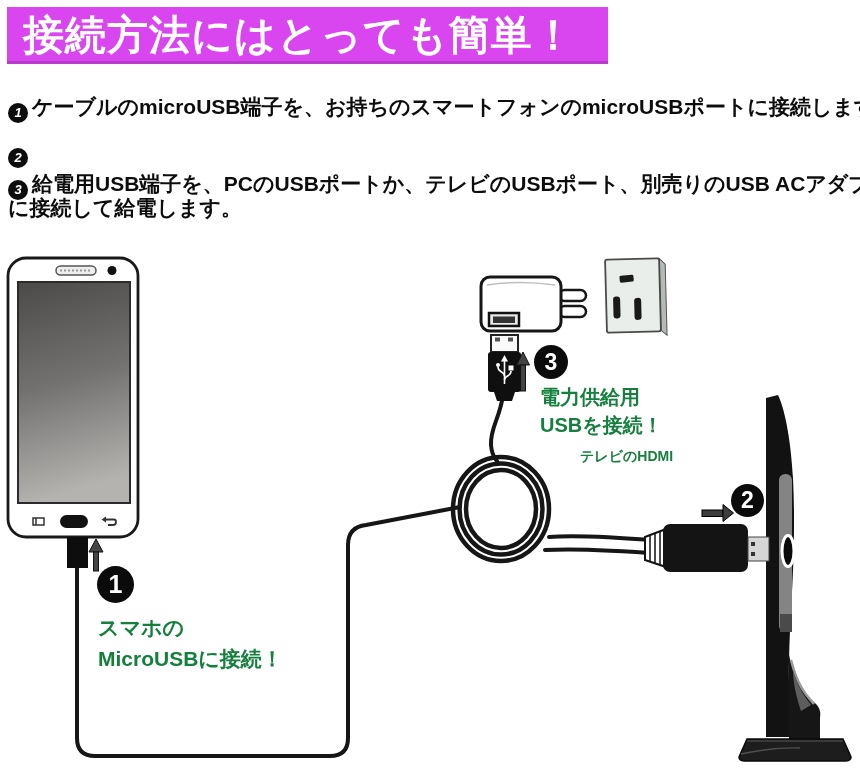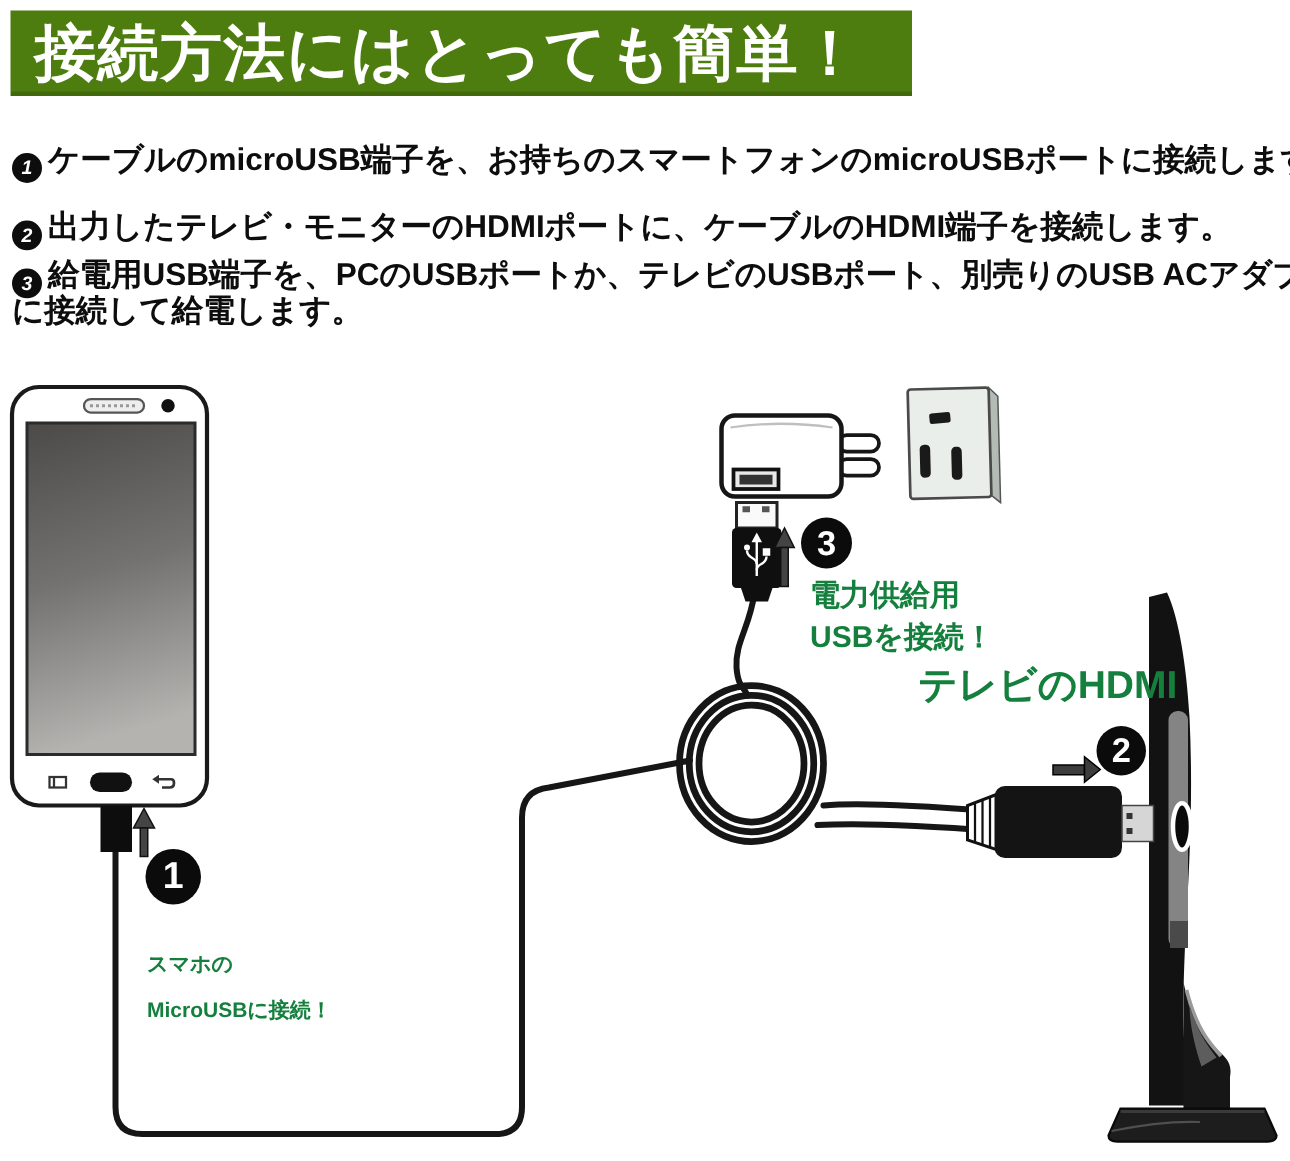--- a/index.html
+++ b/index.html
@@ -2,21 +2,21 @@
 <html><head>
 <meta charset="utf-8">
 <style>
   html,body{margin:0;padding:0;background:#ffffff;}
   .stage{
     position:relative;width:860px;height:774px;background:#ffffff;overflow:hidden;
     font-family:"Liberation Sans","DejaVu Sans",sans-serif;color:#0d0d0d;
   }
   .banner{
     position:absolute;left:7px;top:7px;width:601px;height:57px;
-    background:#4d7c0f;display:flex;align-items:center;
+    background:#d946ef;display:flex;align-items:center;
     box-shadow:inset 0 -3px 0 rgba(0,0,0,.15);
   }
   .banner span{
     color:#ffffff;font-weight:bold;font-size:41px;letter-spacing:1px;
     padding-left:16px;white-space:nowrap;
   }
   .iline{
     position:absolute;left:8px;width:852px;white-space:nowrap;overflow:hidden;
     font-size:21px;font-weight:bold;line-height:26px;
   }
@@ -26,43 +26,43 @@
     font-size:13px;font-weight:bold;margin-right:4px;vertical-align:-3px;
   }
   .badge{
     position:absolute;background:#0b0b0b;color:#ffffff;border-radius:50%;
     display:flex;align-items:center;justify-content:center;font-weight:bold;
   }
   #badge-1{left:97px;top:566px;width:37px;height:37px;font-size:25px;}
   #badge-2{left:731px;top:484px;width:33px;height:33px;font-size:23px;}
   #badge-3{left:534px;top:345px;width:34px;height:34px;font-size:23px;}
   .callout{position:absolute;font-weight:bold;white-space:nowrap;color:#15803d;}
-  #callout-1{left:98px;top:627px;font-size:14px;line-height:31px;}
-  #callout-2{left:612px;top:443px;font-size:26px;line-height:26px;}
+  #callout-1{left:98px;top:612px;font-size:21px;line-height:31px;}
+  #callout-2{left:580px;top:443px;font-size:14px;line-height:26px;}
   #callout-3{left:540px;top:383px;font-size:20px;line-height:28px;}
   svg.art{position:absolute;left:0;top:0;}
 </style>
 </head>
 <body>
 
 <div class="stage">
 
   <div class="banner">
     <span>接続方法にはとっても簡単！</span>
   </div>
 
   <div class="iline" style="top:94px">
     <span class="bullet">
         <i>1</i>
       </span><span>ケーブルのmicroUSB端子を、お持ちのスマートフォンのmicroUSBポートに接続します。</span>
   </div>
   <div class="iline" style="top:139px">
     <span class="bullet">
         <i>2</i>
-      </span><span>出力したテレビ・モニターのHDMIポートに、ケーブルのHDMI端子を接続します。</span>
+      </span>
   </div>
   <div class="iline" style="top:171px">
     <span class="bullet">
         <i>3</i>
       </span><span>給電用USB端子を、PCのUSBポートか、テレビのUSBポート、別売りのUSB ACアダプター</span>
   </div>
   <div class="iline" style="top:195px">
     <span>に接続して給電します。</span>
   </div>
 

